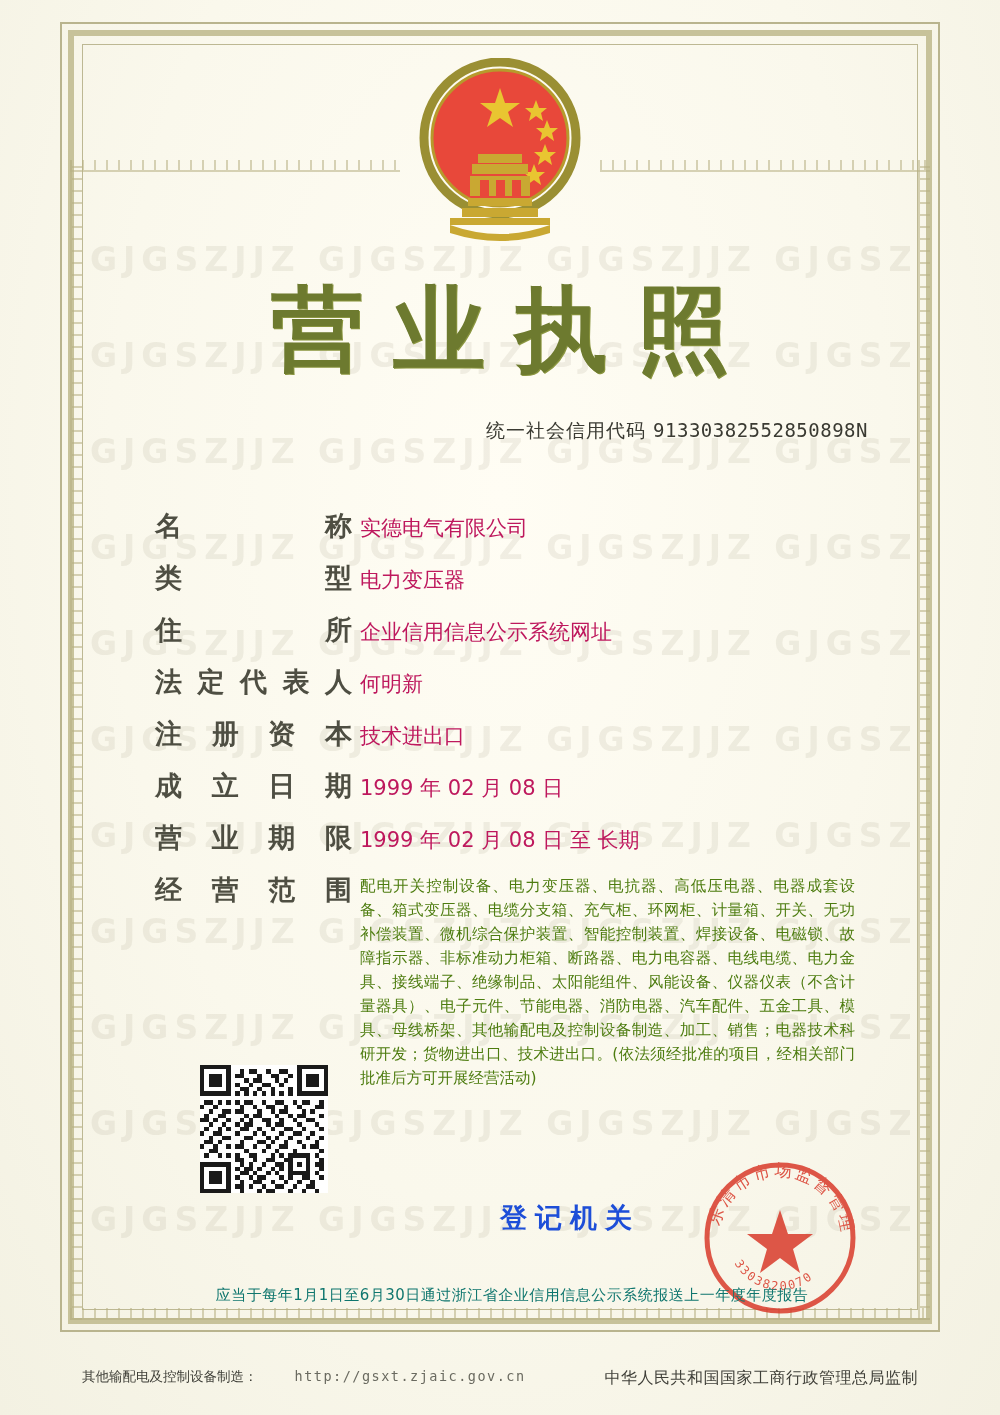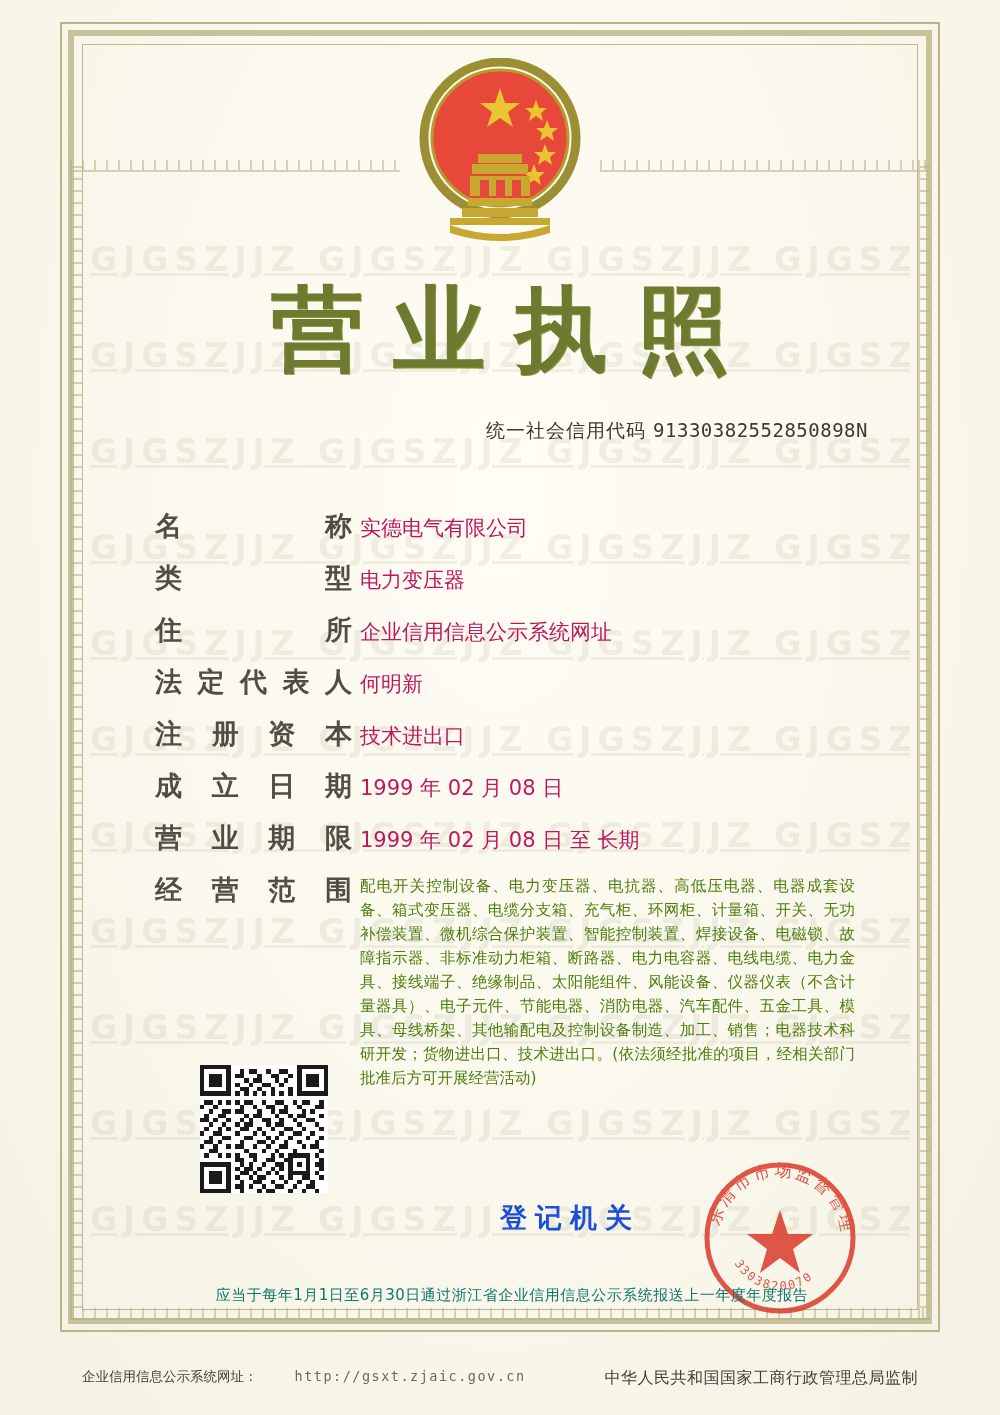--- a/index.html
+++ b/index.html
@@ -77,21 +77,20 @@
     pointer-events: none;
   }
   .watermark .wm-row {
     font-family: "DejaVu Sans", "Liberation Sans", sans-serif;
     font-size: 33px;
     letter-spacing: 6px;
     color: rgba(170, 168, 140, 0.17);
     white-space: nowrap;
     margin-bottom: 57px;
     font-weight: bold;
-    text-decoration: underline;
   }
 
   
   .emblem {
     position: absolute;
     left: 410px;
     top: 58px;
     width: 180px;
     height: 190px;
   }
@@ -630,18 +629,18 @@
       <text font-size="12" fill="#d93b2b" font-family="'DejaVu Sans Mono','Liberation Mono',monospace" letter-spacing="2">
         <textPath href="#arcBottom" startOffset="16%">3303820070</textPath>
       </text>
     </svg>
   </div>
 
   <div class="notice">应当于每年1月1日至6月30日通过浙江省企业信用信息公示系统报送上一年度年度报告</div>
 
   <div class="footer">
     <div>
-      <span>企业信用信息公示系统网址：</span><span class="url">http://gsxt.zjaic.gov.cn</span>
+      <span>其他输配电及控制设备制造：</span><span class="url">http://gsxt.zjaic.gov.cn</span>
     </div>
     <div class="right">中华人民共和国国家工商行政管理总局监制</div>
   </div>
 
 </div>
 
 </body></html>

